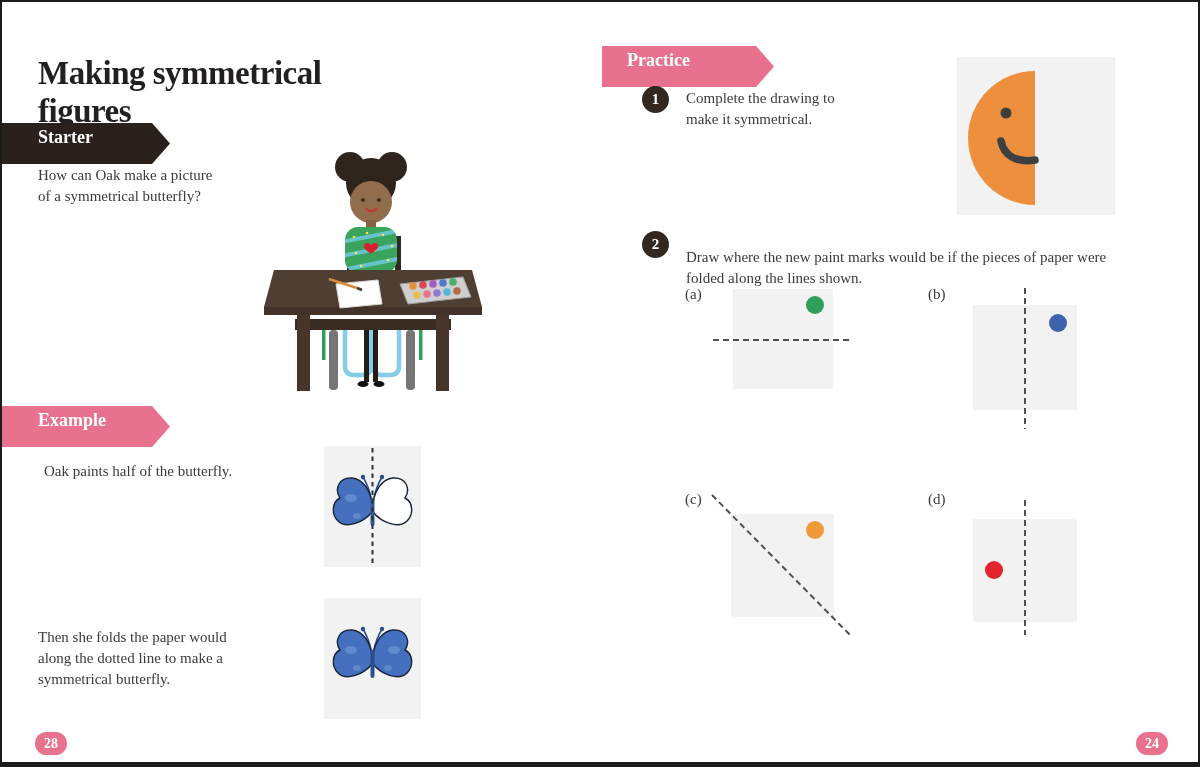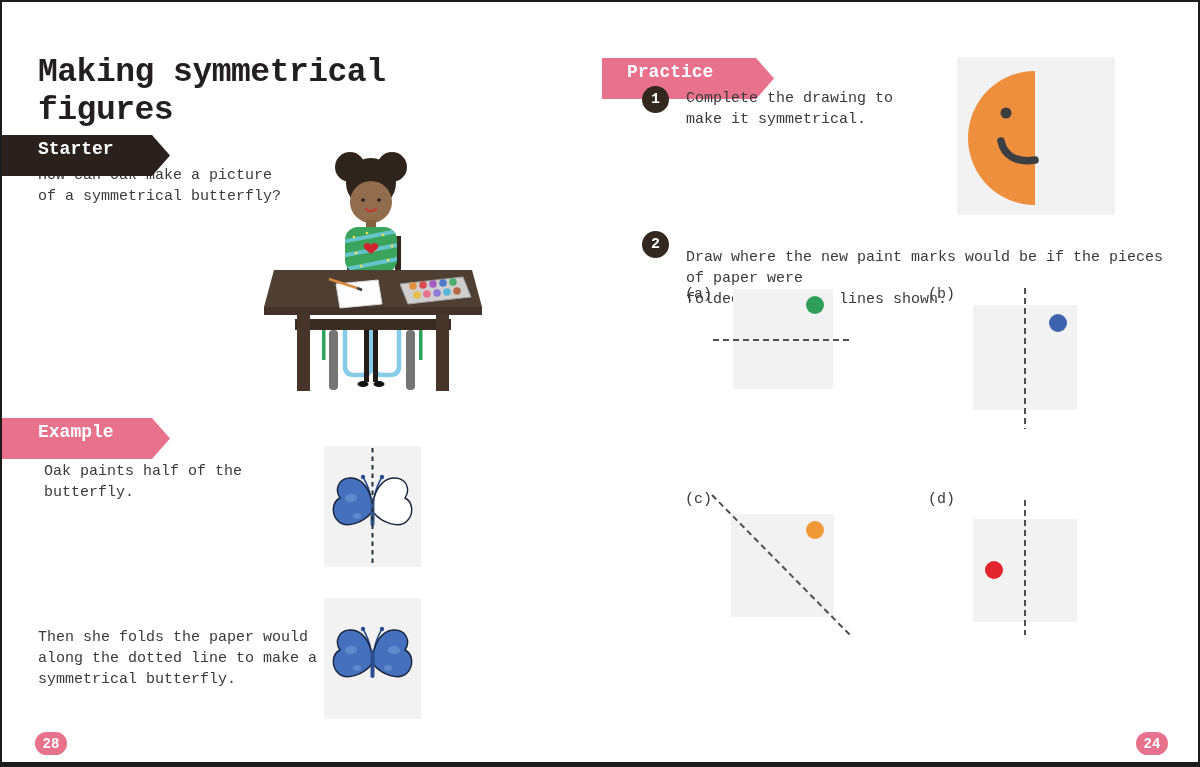--- a/index.html
+++ b/index.html
@@ -1,38 +1,38 @@
 <!DOCTYPE html>
 <html style="--pink: #e8718d; --banner_dark: #2a211c; --badge_dark: #32281f; --title_dark: #231f20; --text_dark: #3a3a3a; --panel_gray: #f2f2f2; --fold_line: #4f4f4f; --dot_green: #2f9e5b; --dot_blue: #3d63ae; --dot_orange: #f09937; --dot_red: #e2242f; --butterfly_blue: #4470bd; --face_orange: #ee8f3d;"><head>
 <meta charset="utf-8">
 <style>
   html,body{margin:0;padding:0;background:#9a9a9a;}
   .sheet{
     position:relative;width:1200px;height:767px;background:#ffffff;
     box-sizing:border-box;border:2px solid #1c1c1c;border-bottom-width:5px;
-    font-family:Liberation Mono, monospace;color:var(--text_dark,#333);
+    font-family:Liberation Serif, serif;color:var(--text_dark,#333);
     overflow:hidden;
   }
   .abs{position:absolute;}
   .txt{white-space:pre-line;}
   .page-title{
     left:36px;top:30px;width:360px;
     font-size:33px;line-height:38px;font-weight:bold;letter-spacing:-0.5px;
     color:var(--title_dark,#231f20);
   }
   .lesson-ribbon{
     left:434px;top:0;width:124px;height:100px;
     background:var(--pink,#e8718d);
     clip-path:polygon(0 0,100% 0,100% 100%,50% 86%,0 100%);
     color:#fff;font-weight:bold;font-size:15px;line-height:19px;
     text-align:center;
   }
   .lesson-ribbon .txt{position:absolute;top:48px;left:0;width:100%;}
   .banner{
-    height:41px;color:#fff;font-weight:bold;font-size:18px;line-height:29px;margin-top:12px;
+    height:41px;color:#fff;font-weight:bold;font-size:18px;line-height:29px;
   }
   .banner-starter{
     left:0;top:121px;width:168px;background:var(--banner_dark,#2a211c);
     clip-path:polygon(0 0,150px 0,168px 50%,150px 100%,0 100%);
     padding-left:36px;box-sizing:border-box;
   }
   .banner-example{
     left:0;top:404px;width:168px;background:var(--pink,#e8718d);
     clip-path:polygon(0 0,150px 0,168px 50%,150px 100%,0 100%);
     padding-left:36px;box-sizing:border-box;

